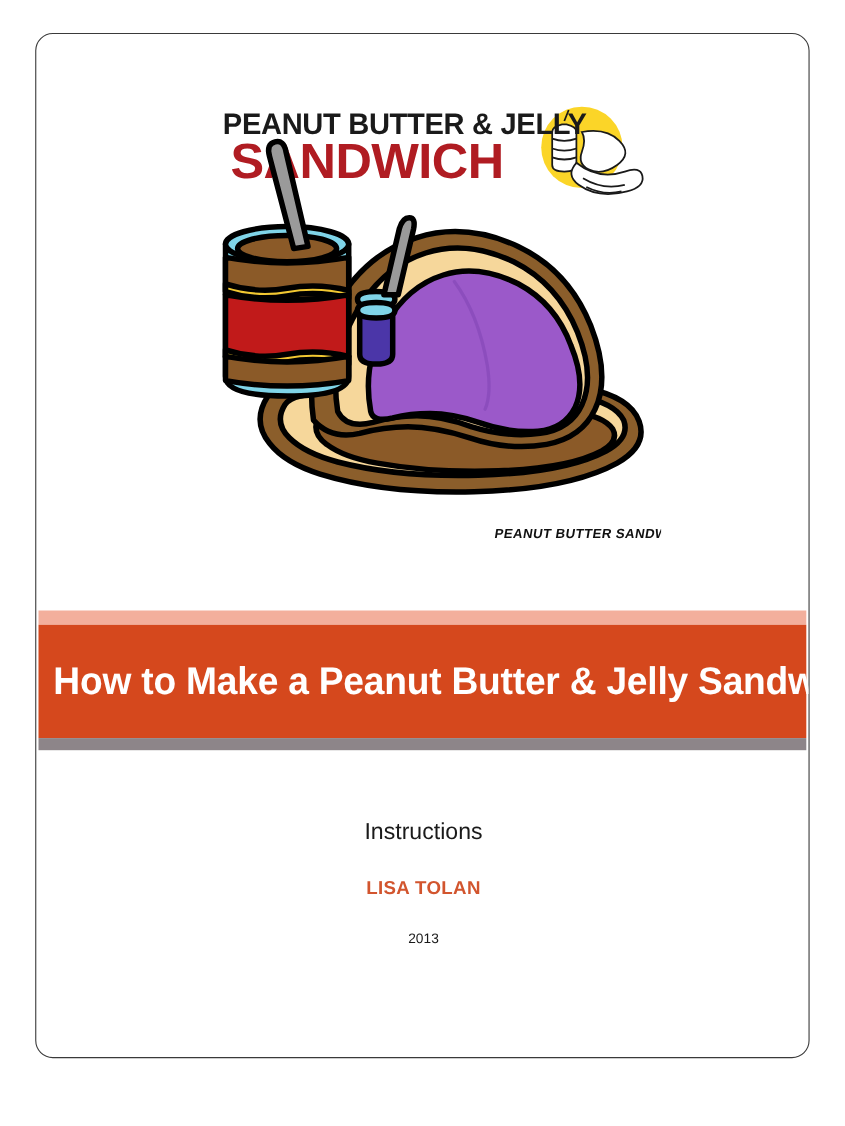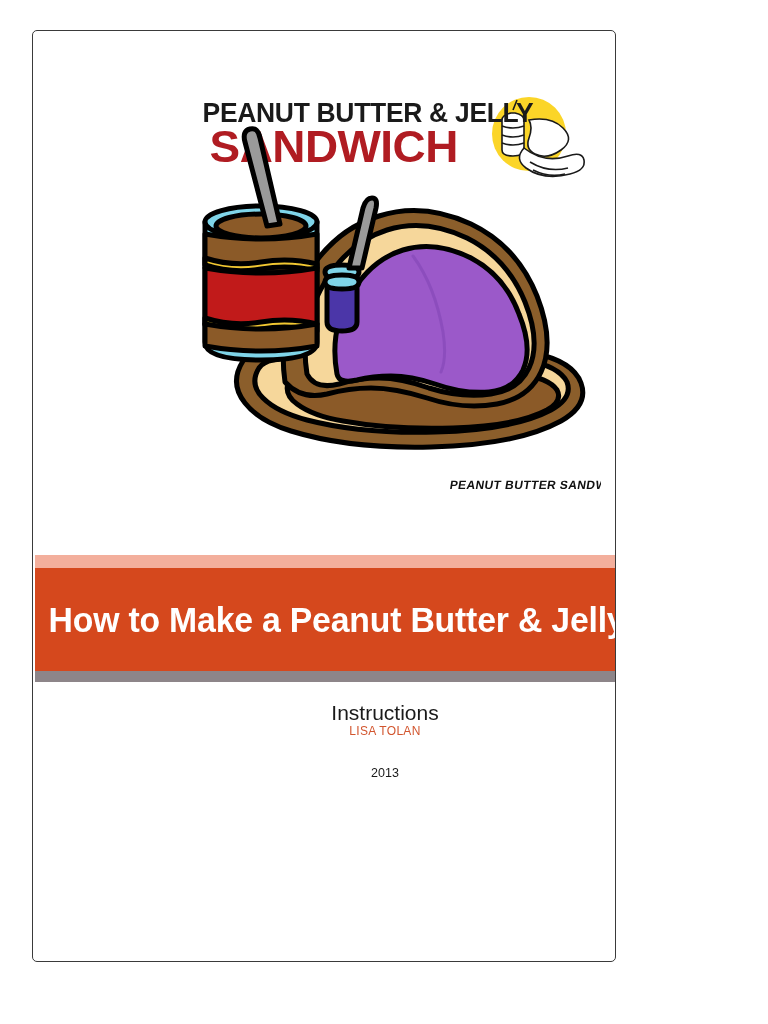--- a/index.html
+++ b/index.html
@@ -13,25 +13,25 @@
   body {
     font-family: "Liberation Sans", sans-serif;
     -webkit-font-smoothing: antialiased;
   }
 
   
   #page-sheet {
     position: absolute;
     left: 32px;
     top: 30px;
-    width: 584px;
+    width: 704px;
     height: 932px;
     background: #ffffff;
     border: 1px solid #3a3a3a;
-    border-radius: 5px;
+    border-radius: 16px;
     box-sizing: border-box;
     overflow: hidden;
   }
 
   
   #cover-illustration {
     position: absolute;
     left: 148px;
     top: 55px;
     width: 420px;
@@ -90,24 +90,26 @@
     left: 0;
     top: 670px;
     width: 704px;
     text-align: center;
   }
   #doc-subtitle {
     font-size: 21px;
     color: #1a1a1a;
     line-height: 1.1;
     font-weight: normal;
+    margin-top: 44px;
   }
   #doc-author {
-    font-size: 12px;
-    font-weight: normal;
+    margin-top: 30px;
+    font-size: 17px;
+    font-weight: bold;
     color: #D2552E;
     letter-spacing: 0.3px;
   }
   #doc-year {
     margin-top: 28px;
     font-size: 12.5px;
     color: #1a1a1a;
     font-weight: normal;
   }
 </style>

